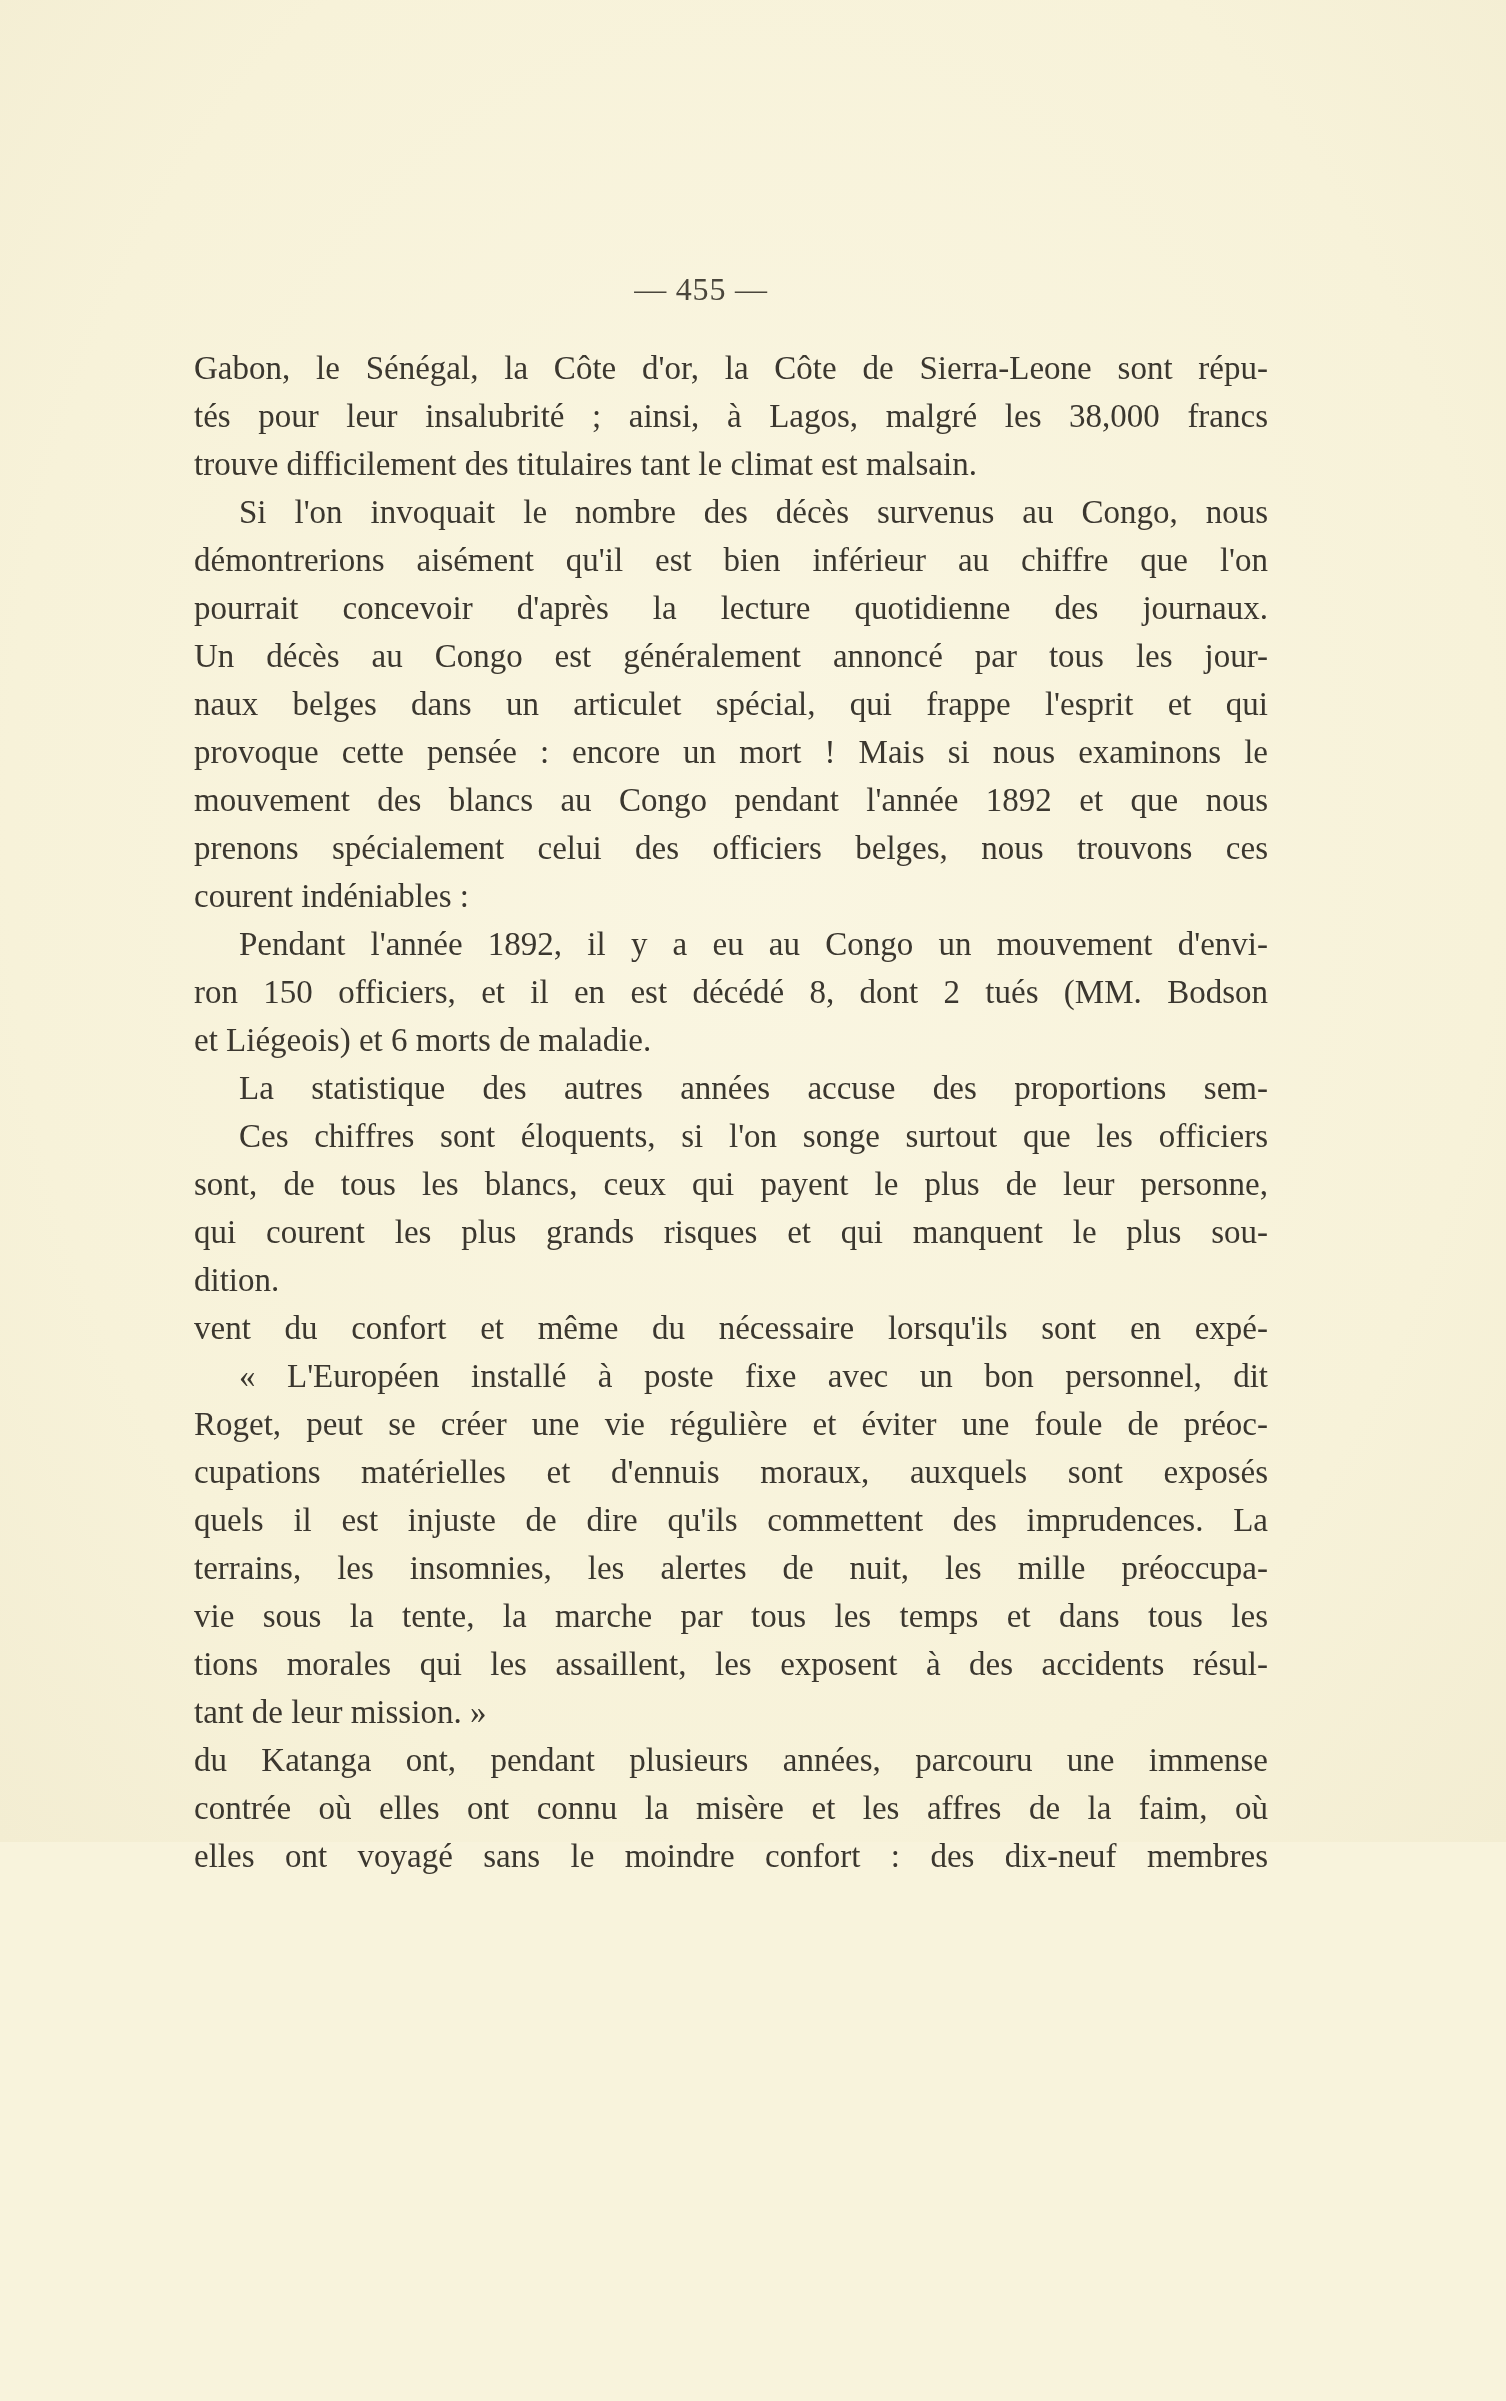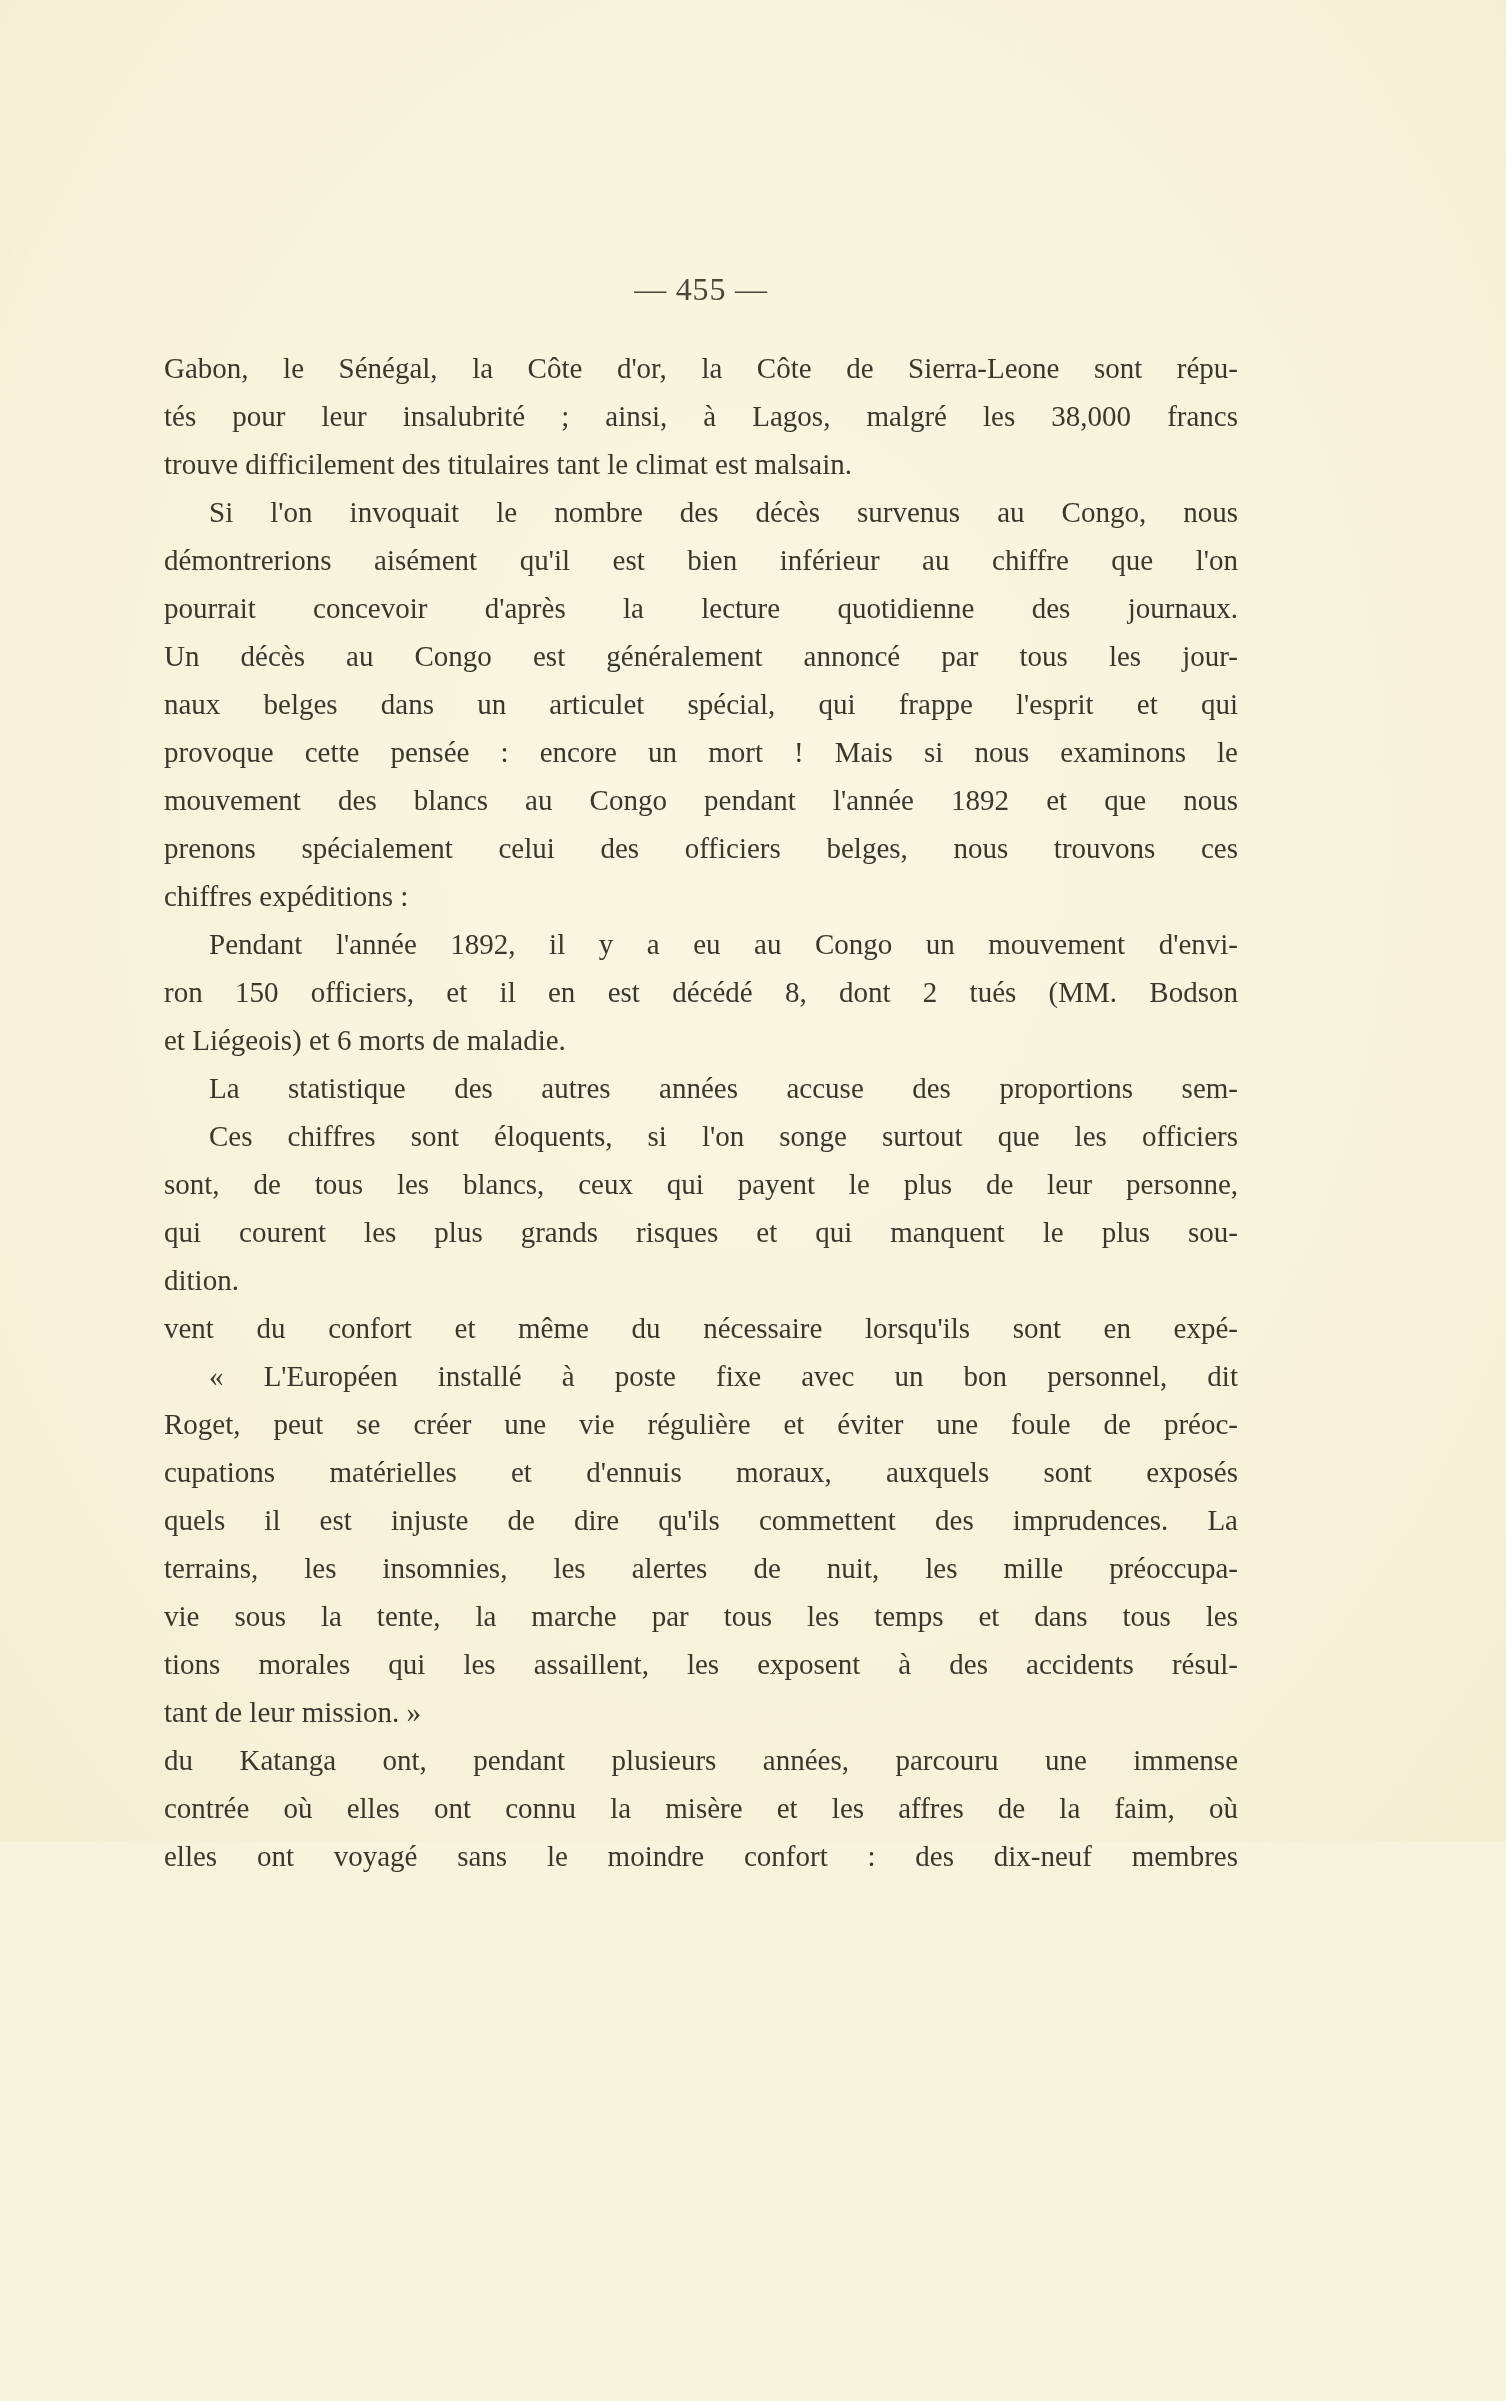--- a/index.html
+++ b/index.html
@@ -36,26 +36,27 @@
   .text-block {
     position: absolute;
     left: 164px;
     top: 344px;
     width: 1074px;
   }
   .line {
     display: block;
     height: 48px;
     line-height: 48px;
-    font-size: 29px;
+    font-size: 33px;
     white-space: nowrap;
     text-align: justify;
     text-align-last: justify;
     overflow: visible;
     transform-origin: left center;
+    margin-left: 30px;
   }
   .line.indent {
     padding-left: 45px;
   }
   .line.last {
     text-align-last: left;
   }
 </style>
 </head>
 <body>
@@ -73,21 +74,21 @@
 
     <div>
       <span class="line indent" style="width: 1029px;">Si l'on invoquait le nombre des décès survenus au Congo, nous</span>
       <span class="line" style="width: 1074px;">démontrerions aisément qu'il est bien inférieur au chiffre que l'on</span>
       <span class="line" style="width: 1074px;">pourrait concevoir d'après la lecture quotidienne des journaux.</span>
       <span class="line" style="width: 1074px;">Un décès au Congo est généralement annoncé par tous les jour-</span>
       <span class="line" style="width: 1074px;">naux belges dans un articulet spécial, qui frappe l'esprit et qui</span>
       <span class="line" style="width: 1074px;">provoque cette pensée : encore un mort ! Mais si nous examinons le</span>
       <span class="line" style="width: 1074px;">mouvement des blancs au Congo pendant l'année 1892 et que nous</span>
       <span class="line" style="width: 1074px;">prenons spécialement celui des officiers belges, nous trouvons ces</span>
-      <span class="line last" style="width: 1074px;">chiffres expéditions :</span>
+      <span class="line last" style="width: 1074px;">courent indéniables :</span>
     </div>
 
     <div>
       <span class="line indent" style="width: 1029px;">Pendant l'année 1892, il y a eu au Congo un mouvement d'envi-</span>
       <span class="line" style="width: 1074px;">ron 150 officiers, et il en est décédé 8, dont 2 tués (MM. Bodson</span>
       <span class="line last" style="width: 1074px;">et Liégeois) et 6 morts de maladie.</span>
     </div>
 
     <div>
       <span class="line indent" style="width: 1029px;">La statistique des autres années accuse des proportions sem-</span>

